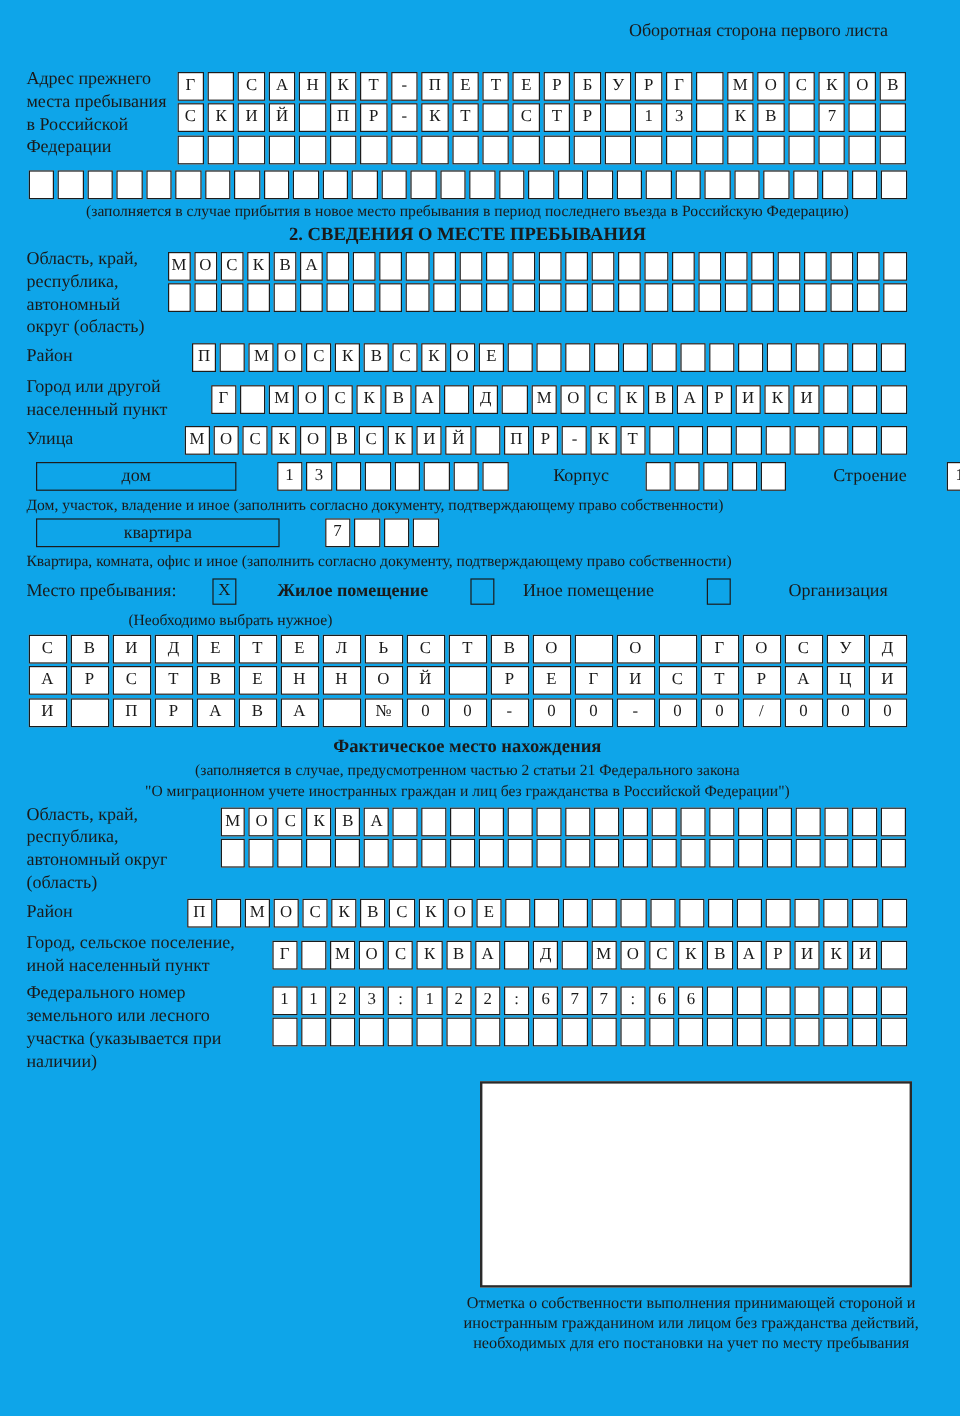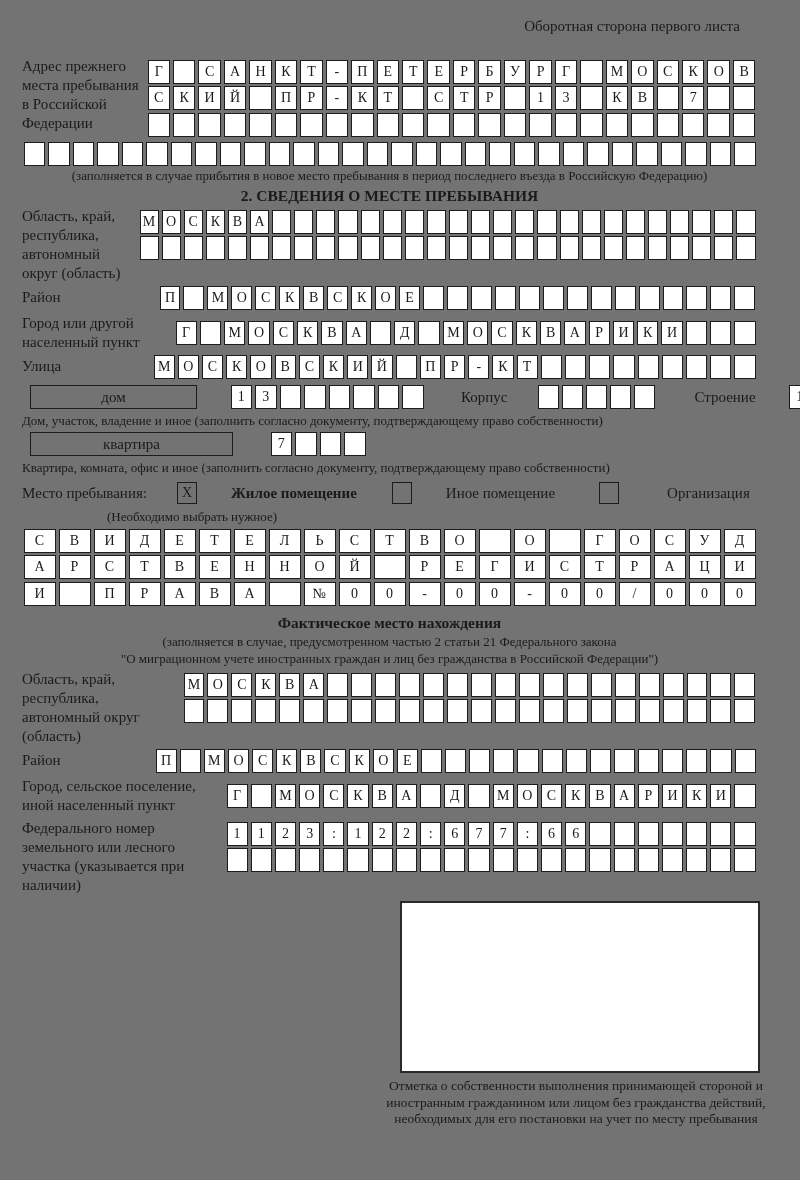--- a/index.html
+++ b/index.html
@@ -1,21 +1,21 @@
 <!DOCTYPE html>
 <html><head>
 <meta charset="utf-8">
 <style>
   html,body{margin:0;padding:0;background:#fff;}
   .page{
     position:relative;
     width:800px;height:1180px;
     box-sizing:border-box;
     padding:18px 43px 0 22px;
-    background:#737373;
+    background:#0ea5e9;
     color:#1a1a1a;
     font-family:"Liberation Serif","DejaVu Serif",serif;
     font-size:15px;
     overflow:hidden;
   }
   .hdr-right{text-align:right;padding-right:17px;font-size:15px;}
   .field{display:flex;align-items:flex-start;}
   .field.vcenter{align-items:center;}
   .label{font-size:15px;line-height:19px;flex:none;}
   .rows{flex:1;min-width:0;}
@@ -384,21 +384,21 @@
         <span class="cell"></span>
       </div>
   </div>
   <div class="note">Квартира, комната, офис и иное (заполнить согласно документу, подтверждающему право собственности)</div>
 
   <div class="hrow mt6">
     <div class="inline-lbl">Место пребывания:</div>
     <div class="chk" style="margin-left:6px;">X</div>
     <div class="inline-lbl" style="margin-left:10px;font-weight:bold;">Жилое помещение</div>
     <div class="chk" style="margin-left:11px;"></div>
-    <div class="inline-lbl" style="margin-left:10px;">Иное помещение</div>
+    <div class="inline-lbl" style="">Иное помещение</div>
     <div class="chk" style="margin-left:20px;"></div>
     <div class="inline-lbl" style="margin-left:24px;">Организация</div>
   </div>
   <div class="needed-note">(Необходимо выбрать нужное)</div>
 
   <div class="field">
     <div class="rows">
       <div class="cellrow">
           <span class="cell">С</span>
           <span class="cell">В</span>

